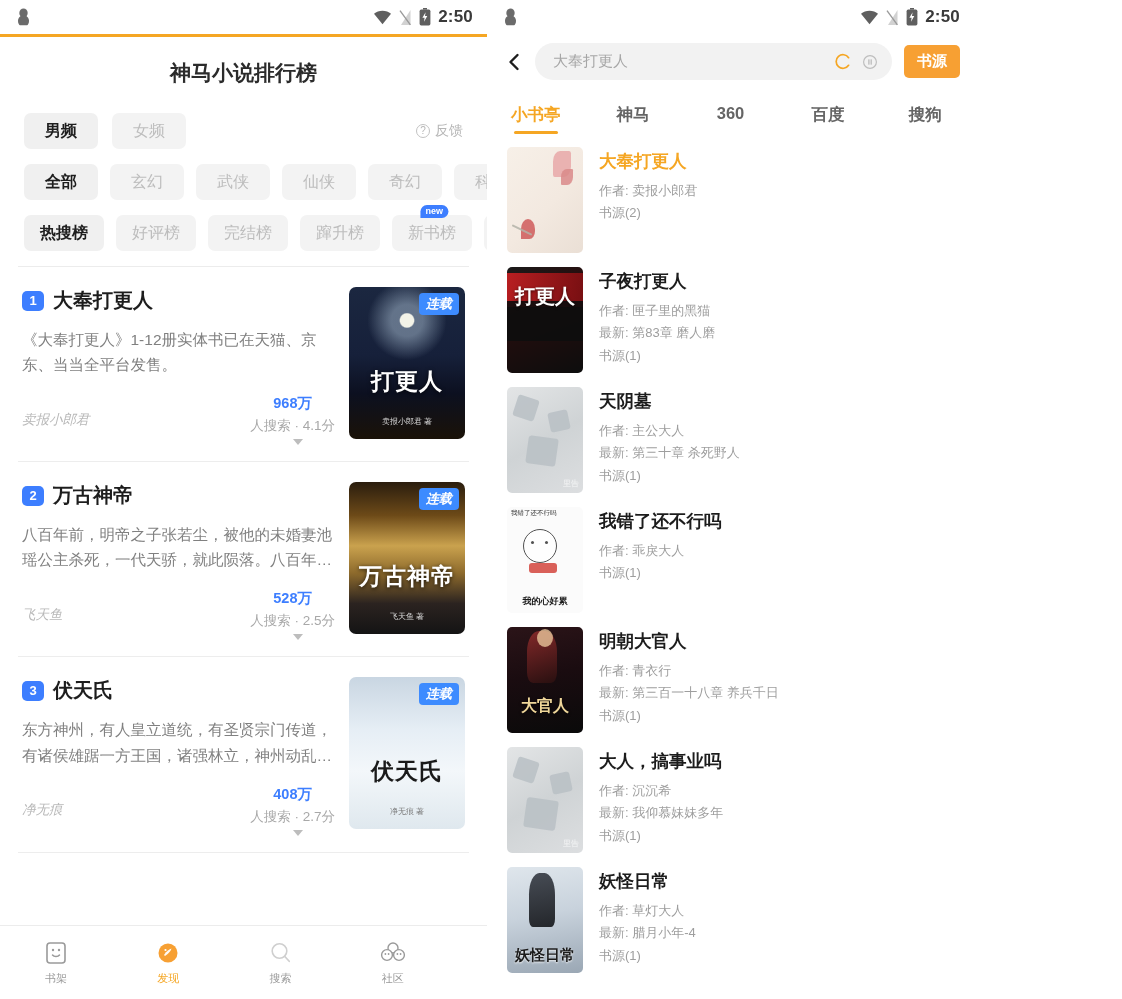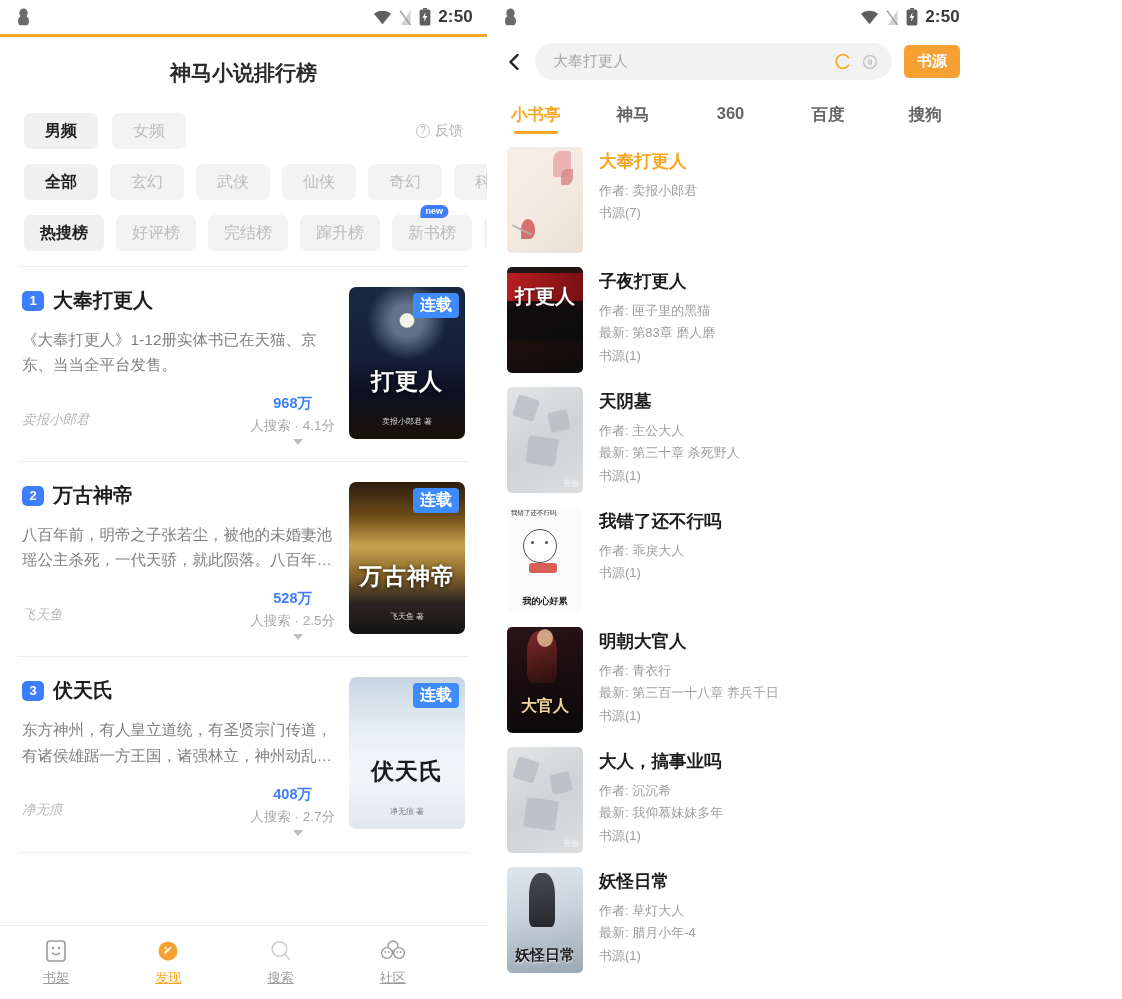--- a/index.html
+++ b/index.html
@@ -90,22 +90,22 @@
     border-left: 5px solid transparent; border-right: 5px solid transparent;
     border-top: 6px solid #bdbdbd; }
 
   
   .cover {
     position: relative; width: 116px; height: 152px; border-radius: 7px;
     overflow: hidden; flex: 0 0 auto; background: #222;
   }
   .cover .badge {
     position: absolute; top: 6px; right: 6px; z-index: 4;
-    background: #3d8bff; color: #fff; font-size: 16px; font-weight: 700;
-    padding: 2px 7px; border-radius: 4px;
+    background: #3d8bff; color: #fff; font-size: 13px; font-weight: 700;
+    padding: 2px 7px; border-radius: 4px; font-style: italic;
   }
   .cover .ctitle {
     position: absolute; left: 0; right: 0; top: 52%; z-index: 3;
     text-align: center; color: #fff; font-weight: 700; font-size: 23px;
     letter-spacing: 1px; text-shadow: 0 1px 4px rgba(0,0,0,.8);
   }
   .cover .csub {
     position: absolute; left: 0; right: 0; bottom: 12px; z-index: 3;
     text-align: center; color: #d8d8d8; font-size: 8px;
   }
@@ -121,21 +121,21 @@
 
   
   .bottom-nav {
     position: absolute; left: 0; bottom: 0; width: 561px; height: 74px;
     background: #fff; border-top: 1px solid #ececec;
     display: flex; align-items: center;
   }
   .nav-item {
     flex: 1; display: flex; flex-direction: column; align-items: center; gap: 5px;
   }
-  .nav-label { font-size: 13px; color: #9a9a9a; text-decoration: underline; }
+  .nav-label { font-size: 11px; color: #9a9a9a; }
   .nav-item.active .nav-label { color: #f5a623; }
 
   
   .r-searchbar { display: flex; align-items: center; gap: 12px; padding: 9px 14px 12px 18px; }
   .back-arrow { width: 18px; height: 18px; flex: 0 0 auto; }
   .search-field {
     flex: 1; height: 37px; background: #f2f2f2; border-radius: 19px;
     display: flex; align-items: center; padding: 0 14px 0 18px; gap: 10px;
   }
   .search-text { flex: 1; font-size: 15px; color: #a6a6a6; }
@@ -458,21 +458,21 @@
       <div class="res-item highlight">
         <div class="res-cover rc-dafeng">
           <div class="poly" style="left:46px;top:4px;width:18px;height:26px;background:#e8a8a8;border-radius:40% 10% 40% 10%;"></div>
           <div class="poly" style="left:54px;top:22px;width:12px;height:16px;background:#d98a8a;border-radius:50% 8% 50% 8%;"></div>
           <div class="poly" style="left:14px;top:72px;width:14px;height:20px;background:#cf5a5a;border-radius:50% 50% 40% 0;"></div>
           <div class="poly" style="left:4px;top:82px;width:22px;height:2px;background:#b3b3a8;border-radius:1px;transform:rotate(26deg);"></div>
         </div>
         <div class="res-body">
           <div class="res-title">大奉打更人</div>
           <div class="res-line">作者: 卖报小郎君</div>
-          <div class="res-line">书源(7)</div>
+          <div class="res-line">书源(2)</div>
         </div>
       </div>
 
       <div class="res-item">
         <div class="res-cover rc-ziye">
           <div class="poly" style="left:0;top:6px;width:76px;height:34px;background:linear-gradient(100deg,#c01f22,#7b0f12);opacity:.95;border-radius:0;"></div>
           <div class="poly" style="left:0;top:34px;width:76px;height:40px;background:#0d0d0d;opacity:.9;border-radius:0;"></div>
           <div class="rc-text" style="bottom:auto;top:16px;font-size:20px;">打更人</div>
         </div>
         <div class="res-body">

